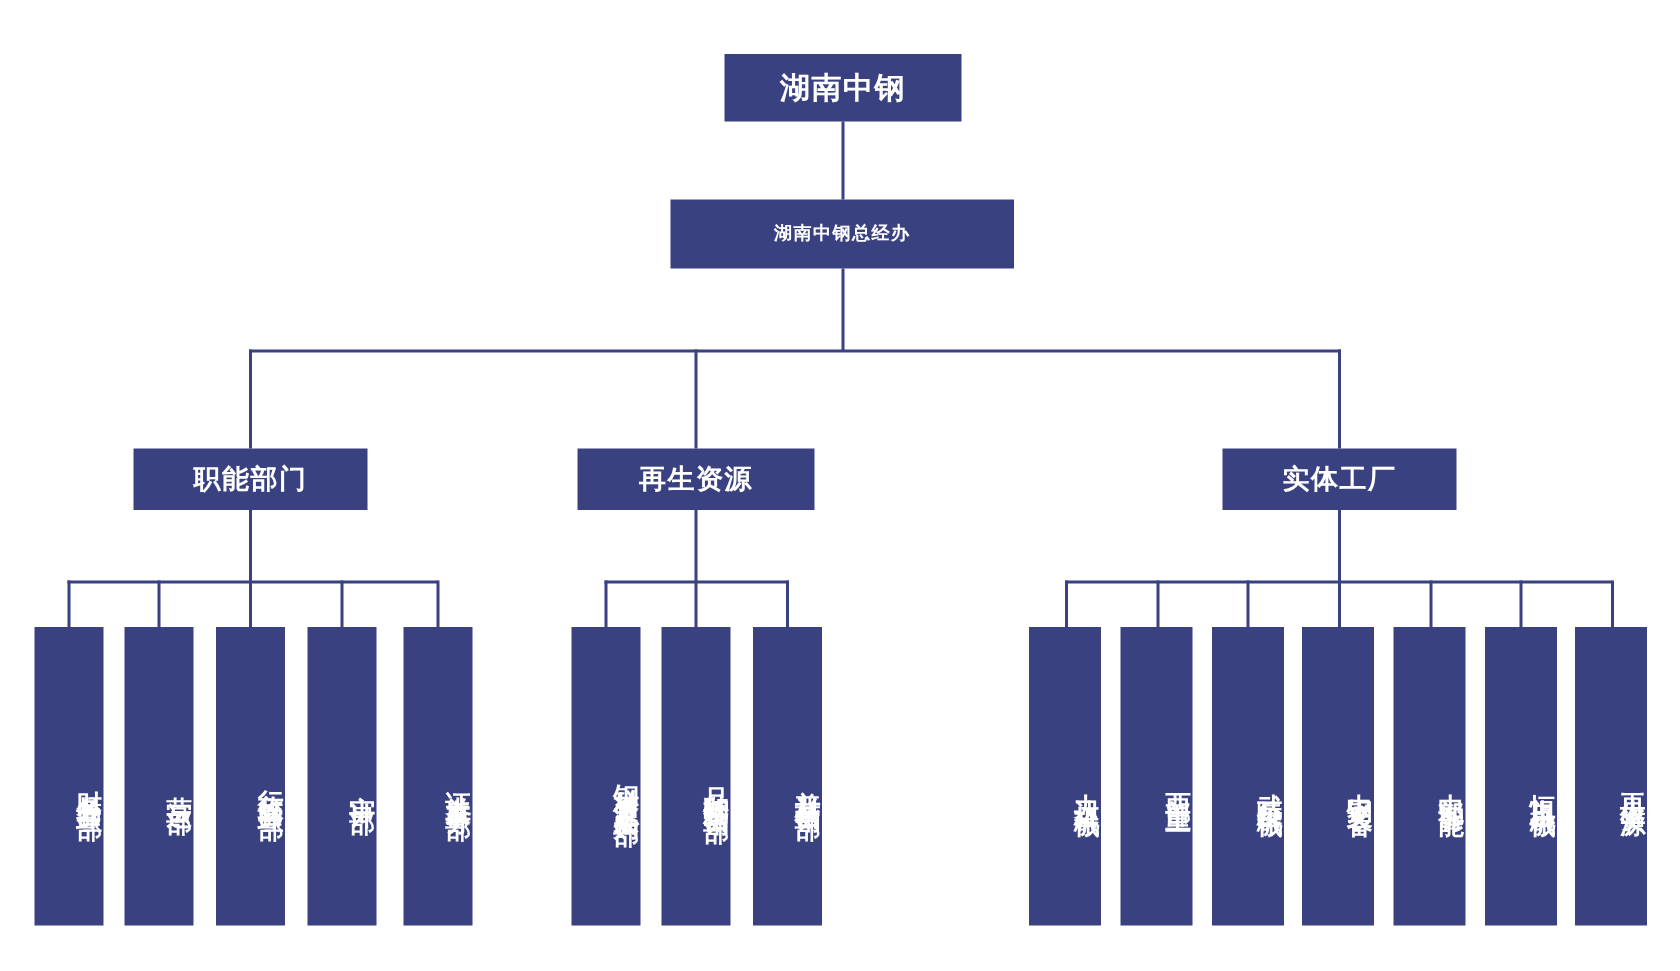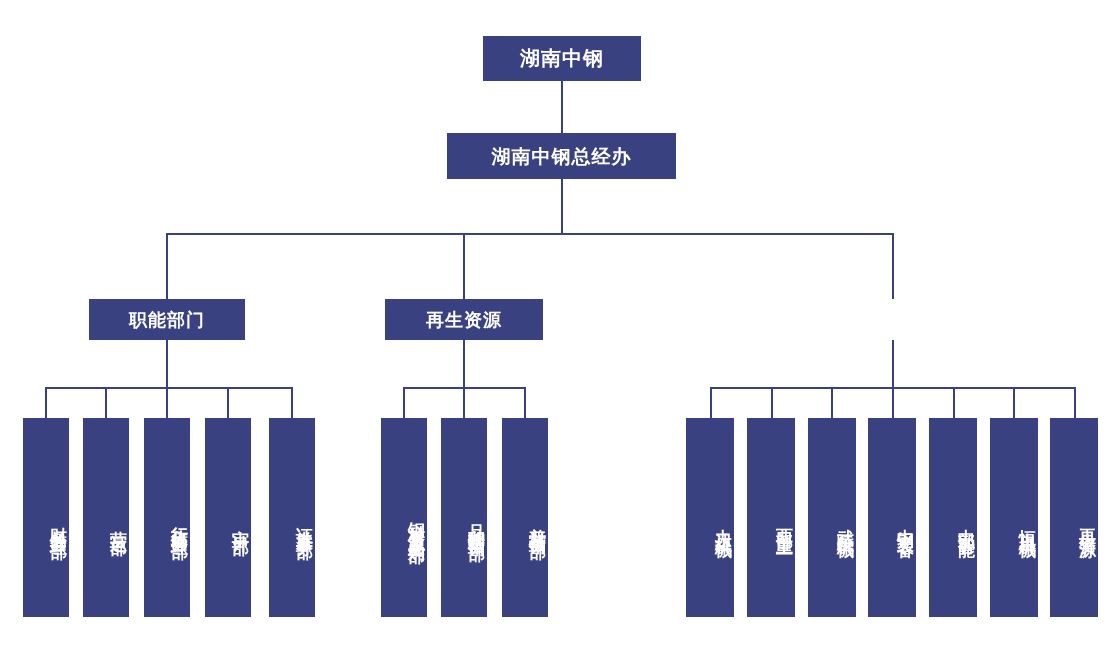--- a/index.html
+++ b/index.html
@@ -43,21 +43,21 @@
     justify-content: center;
     text-align: center;
     font-weight: bold;
     letter-spacing: 1px;
     line-height: 1.28;
   }
   .node.root {
     font-size: 20px;
   }
   .node.gm {
-    font-size: 19px;
+    font-size: 12px;
   }
   .node.div {
     font-size: 18px;
     align-items: center;
   }
   .node.leaf {
     font-size: 17px;
     writing-mode: vertical-rl;
     text-orientation: upright;
     align-items: flex-start;
@@ -93,20 +93,23 @@
 
   <div class="ln-v" style="left:463px; top:233px; height:66px;"></div>
 
   <div class="ln-v" style="left:892px; top:233px; height:66px;"></div>
 
   <div class="node div" style="left:89px; top:299px; width:156px; height:41px;">
     <span class="lbl">职能部门</span>
   </div>
   <div class="node div" style="left:385px; top:299px; width:158px; height:41px;">
     <span class="lbl">再生资源</span>
+  </div>
+  <div class="node div" style="left:815px; top:299px; width:156px; height:41px;">
+    <span class="lbl">实体工厂</span>
   </div>
 
   <div class="ln-v" style="left:166px; top:340px; height:48px;"></div>
   <div class="ln-h" style="left:45px; top:387px; width:247px;"></div>
   <div class="ln-v" style="left:45px;  top:387px; height:31px;"></div>
   <div class="ln-v" style="left:105px; top:387px; height:31px;"></div>
   <div class="ln-v" style="left:166px; top:387px; height:31px;"></div>
   <div class="ln-v" style="left:227px; top:387px; height:31px;"></div>
   <div class="ln-v" style="left:291px; top:387px; height:31px;"></div>
 

